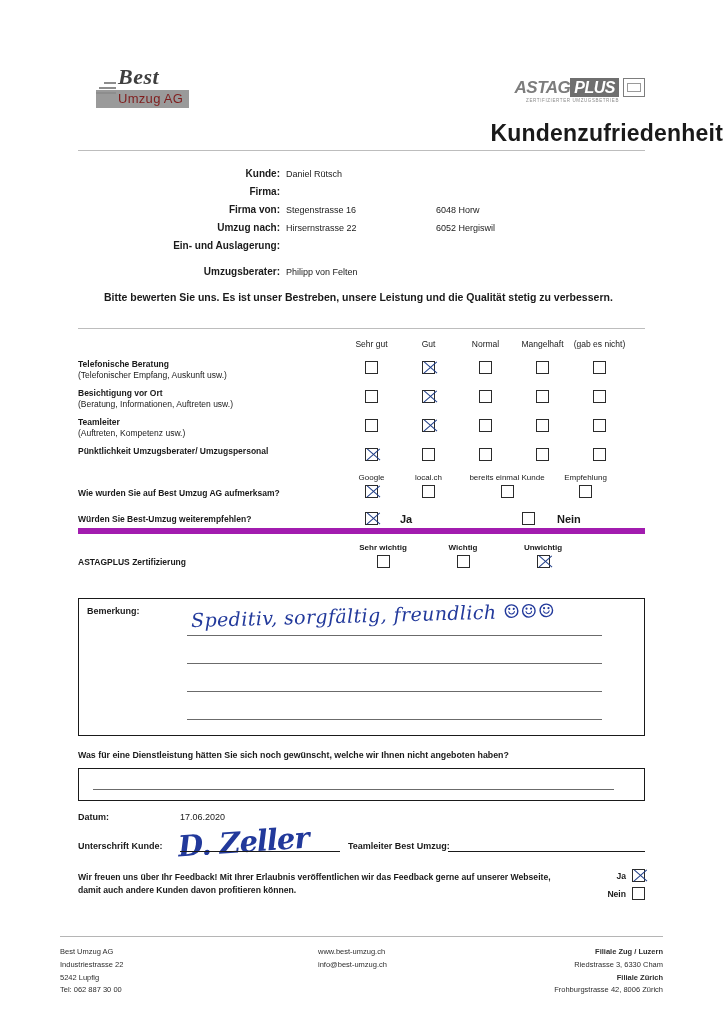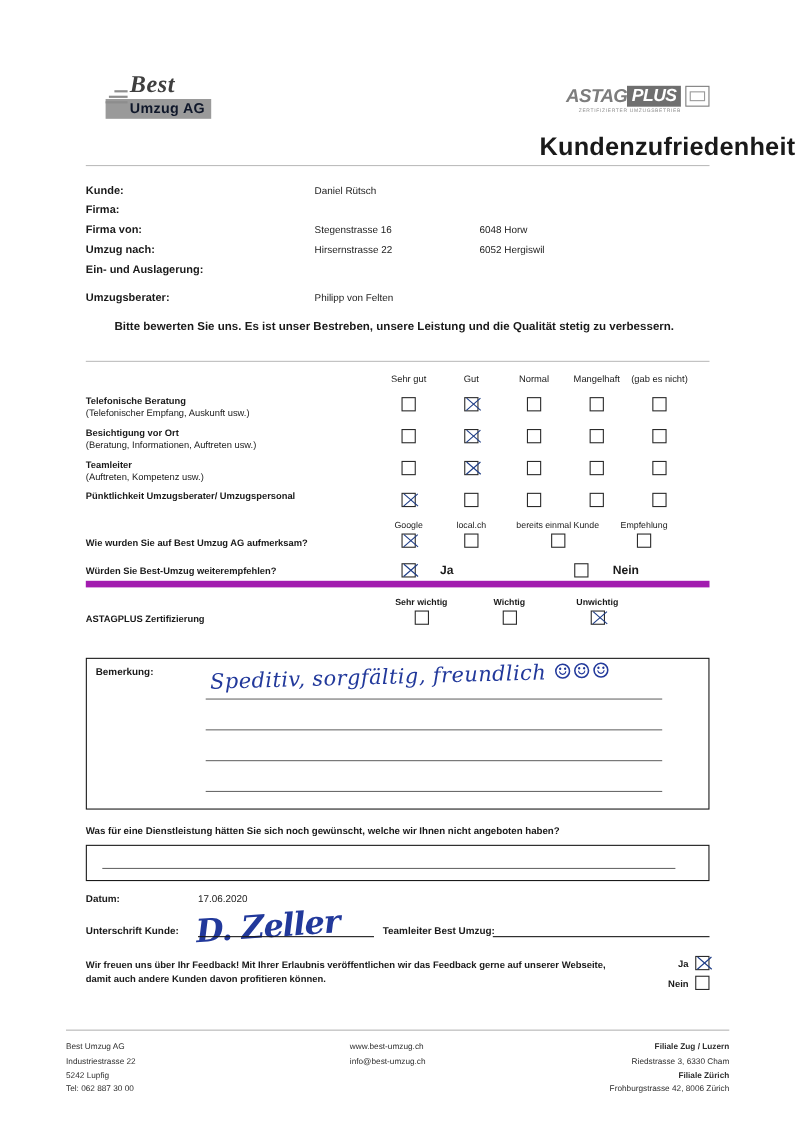--- a/index.html
+++ b/index.html
@@ -44,23 +44,23 @@
     font-weight: bold;
     font-style: italic;
     color: #3f3f3f;
     letter-spacing: .5px;
     line-height: 1;
     padding-left: 22px;
   }
   .logo-left .umzug-bar {
     margin-top: 2px;
     background: #9a9a9a;
-    color: #0f172a;
+    color: #7f1d1d;
     font-size: 13px;
-    font-weight: bold;
+    font-weight: normal;
     padding: 1px 6px 2px 22px;
     display: inline-block;
     letter-spacing: .3px;
   }
   .logo-left .lines {
     position: absolute;
     left: 0;
     top: 16px;
     width: 20px;
   }
@@ -155,21 +155,21 @@
     font-size: 9.5px;
   }
   .meta-row {
     display: flex;
     align-items: baseline;
     margin-bottom: 6px;
     height: 12px;
   }
   .meta-label {
     width: 208px;
-    text-align: left;
+    text-align: right;
     font-weight: bold;
     font-size: 10px;
     padding-right: 6px;
     box-sizing: border-box;
   }
   .meta-val {
     width: 150px;
     font-size: 9px;
     color: #222;
   }

